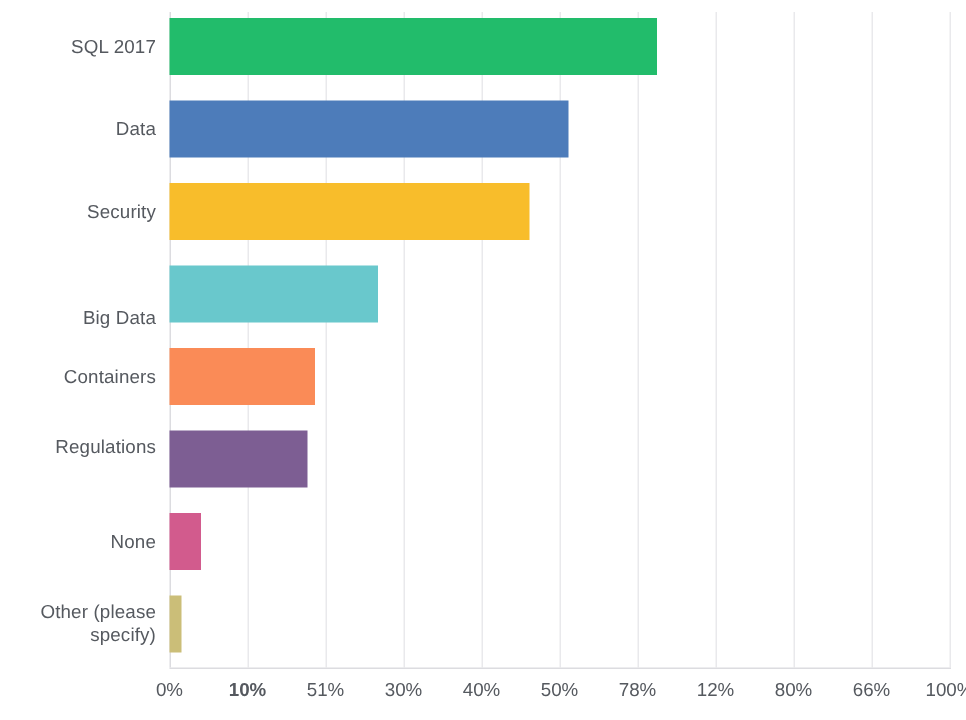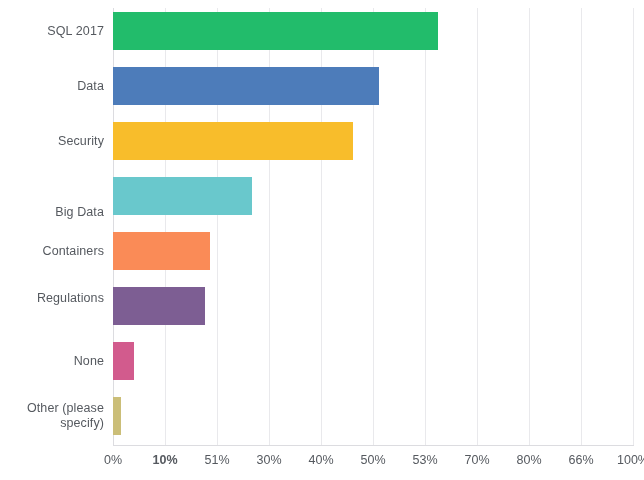--- a/index.html
+++ b/index.html
@@ -183,20 +183,20 @@
 
   <div id="axis-line"></div>
 
   <div id="x-tick-labels">
       <div class="x-tick" style="left: 0px;">0%</div>
       <div class="x-tick" style="left: 52px; font-weight: bold;">10%</div>
       <div class="x-tick" style="left: 104px;">51%</div>
       <div class="x-tick" style="left: 156px; text-align: right;">30%</div>
       <div class="x-tick" style="left: 208px;">40%</div>
       <div class="x-tick" style="left: 260px;">50%</div>
-      <div class="x-tick" style="left: 312px;">53%</div>
-      <div class="x-tick" style="left: 364px;">70%</div>
+      <div class="x-tick" style="left: 312px;">78%</div>
+      <div class="x-tick" style="left: 364px;">12%</div>
       <div class="x-tick" style="left: 416px;">80%</div>
       <div class="x-tick" style="left: 468px;">66%</div>
       <div class="x-tick" style="left: 520px;">100%</div>
     </div>
 
 </div>
 
 </body></html>

